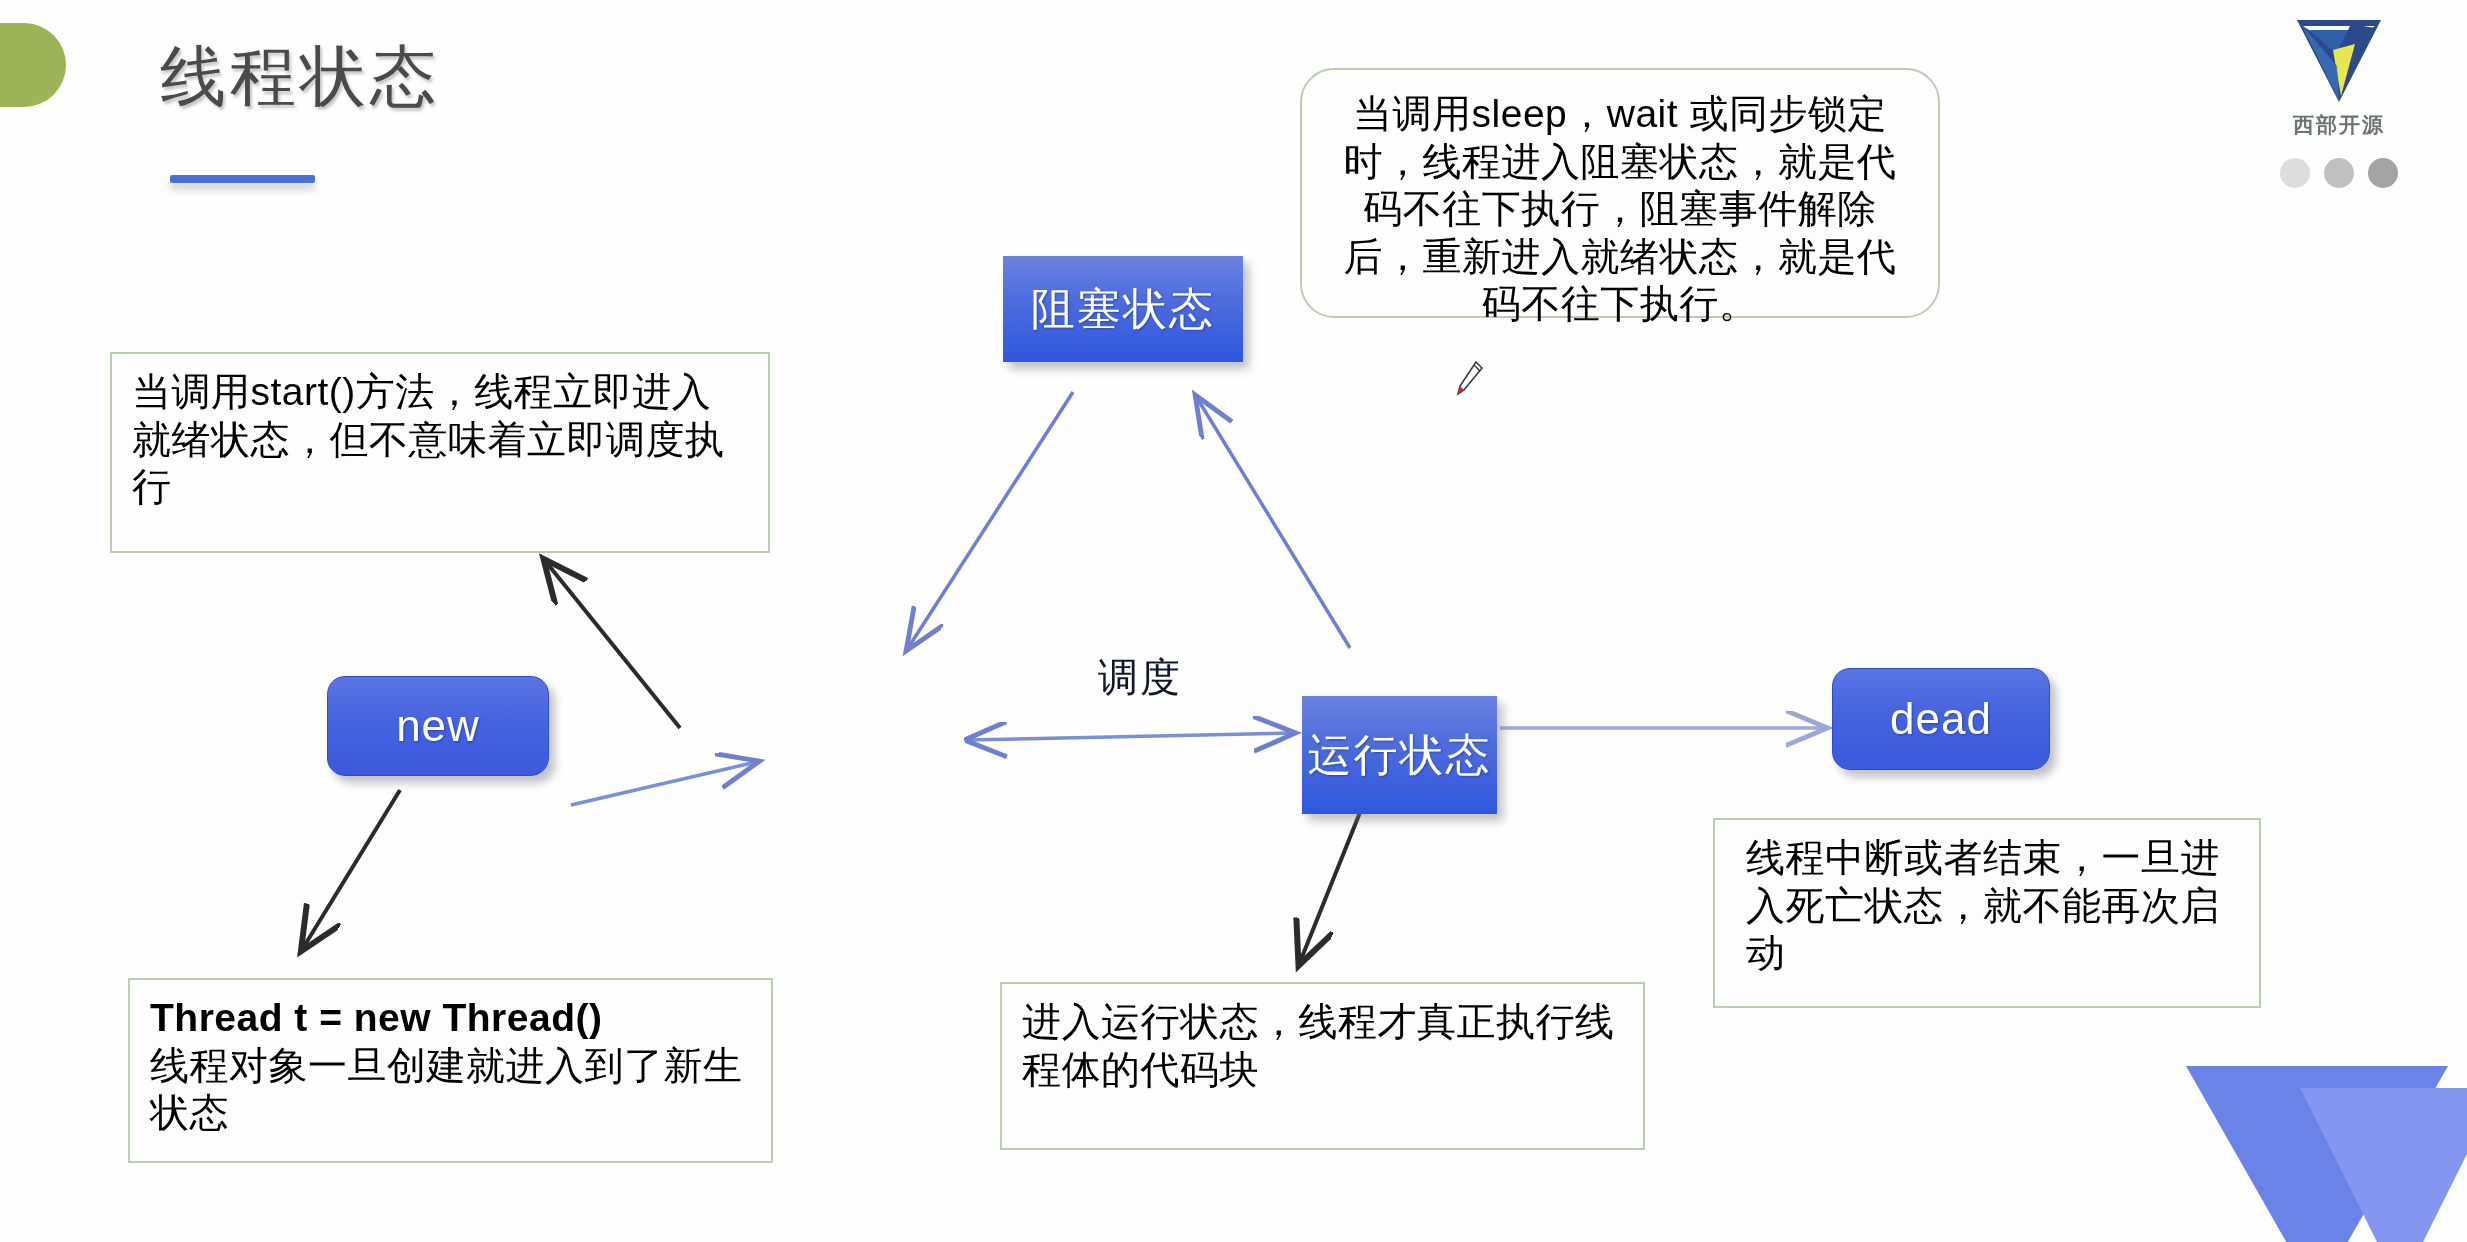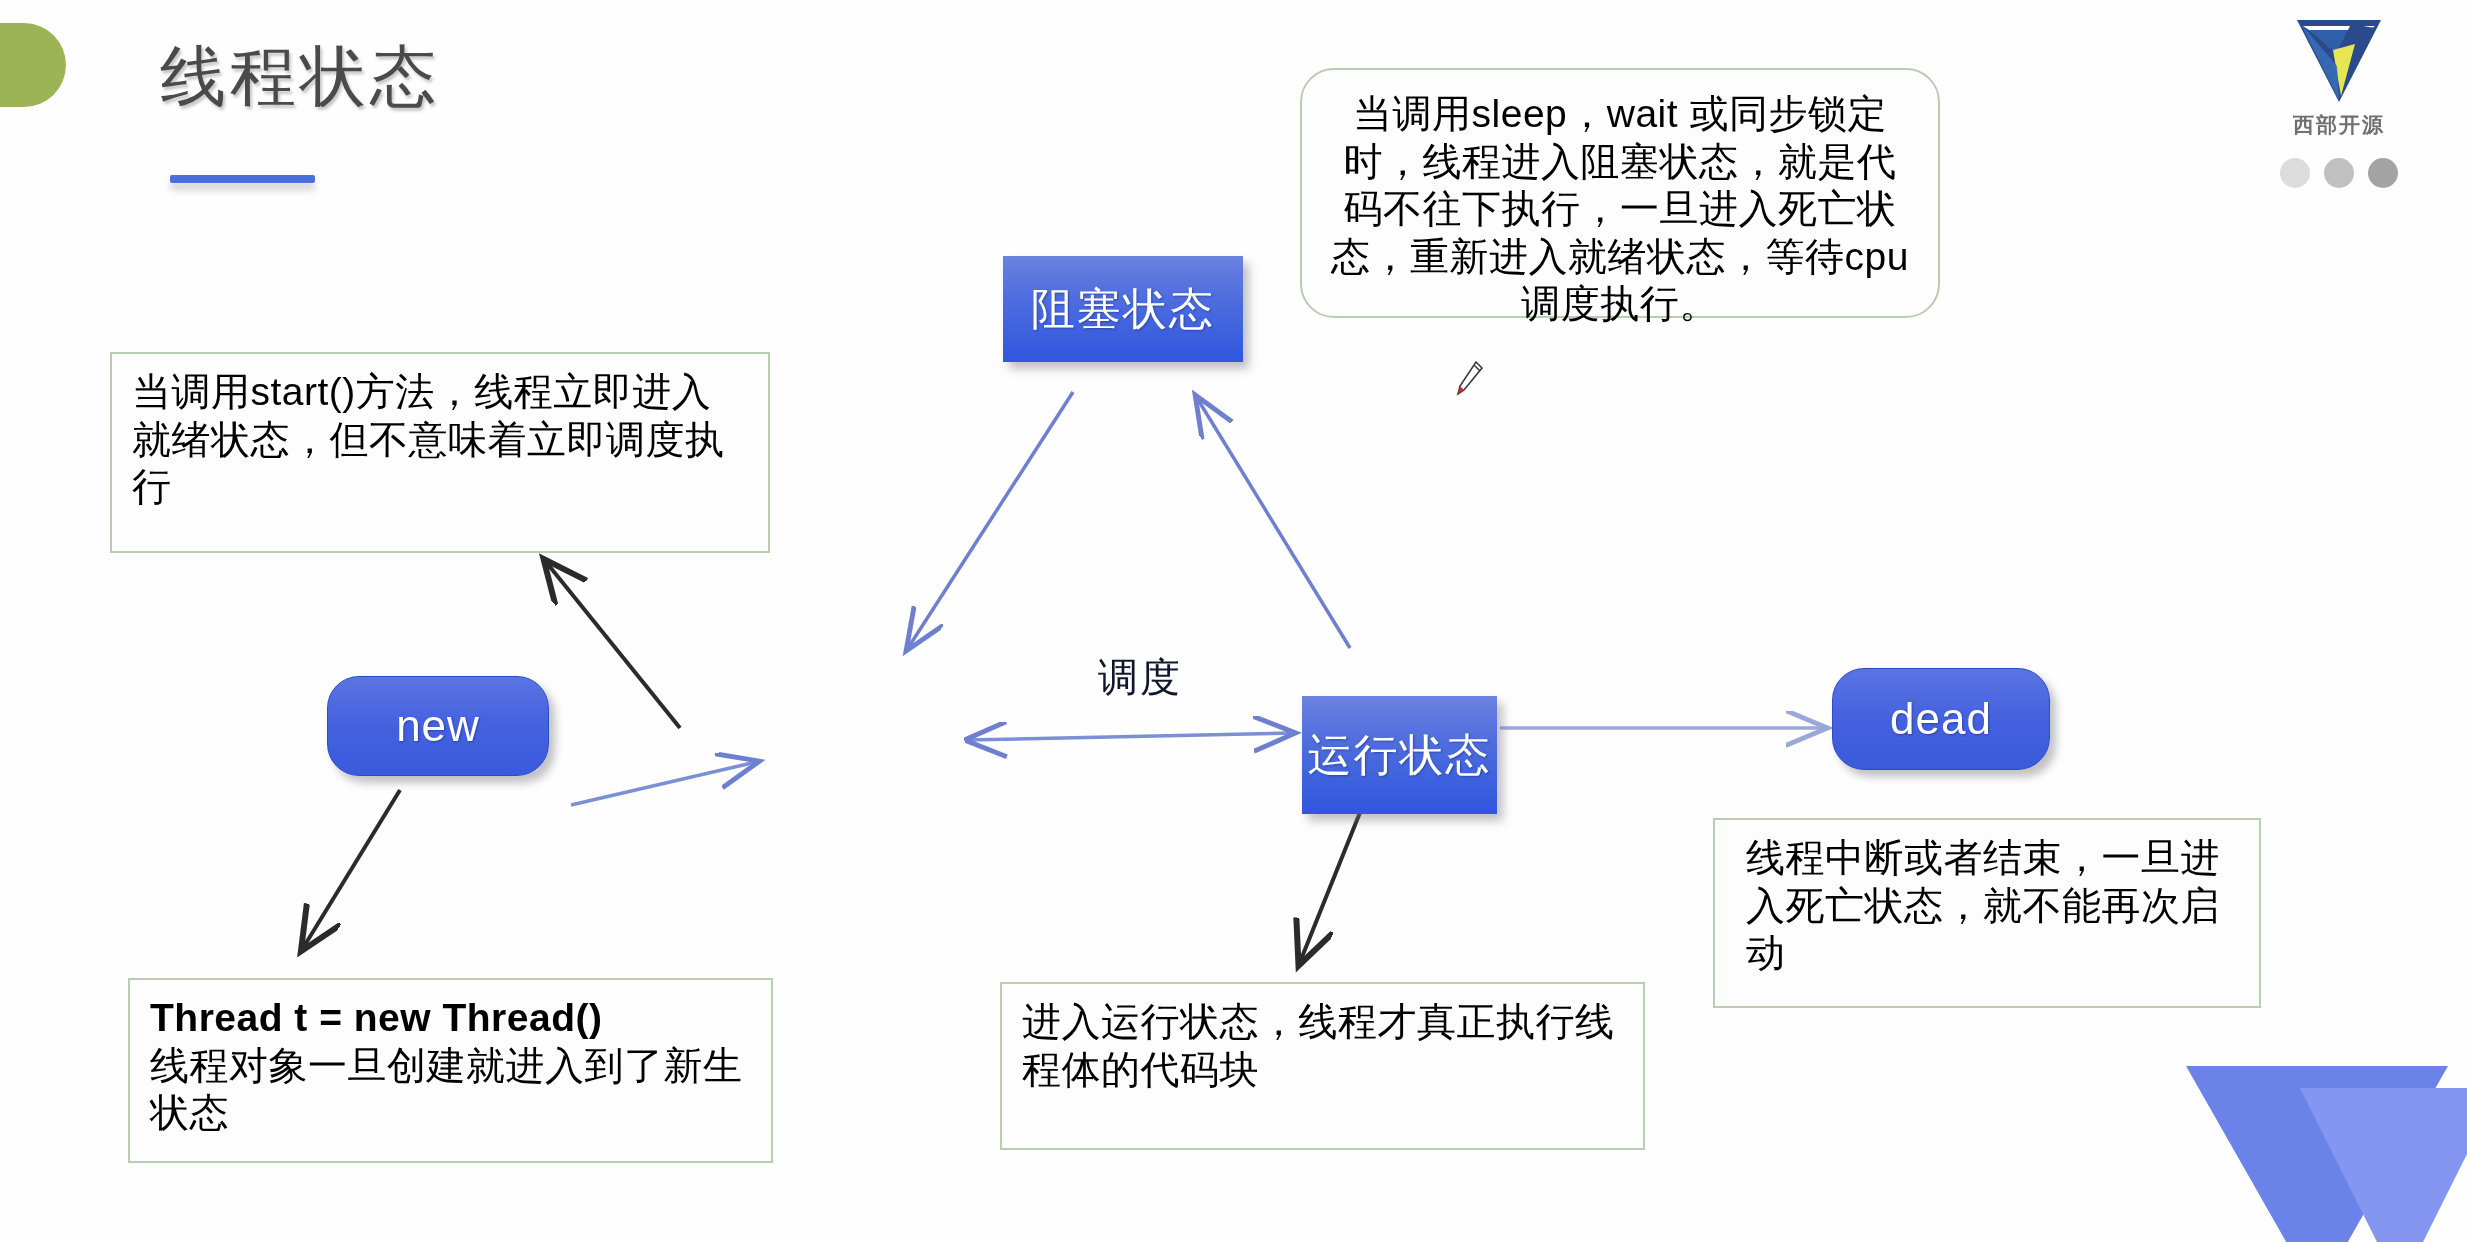--- a/index.html
+++ b/index.html
@@ -116,21 +116,21 @@
     display: flex;
     align-items: center;
     justify-content: center;
     color: #ffffff;
     background: linear-gradient(180deg, #6b82e0 0%, #4f6ede 38%, #2f56de 100%);
     box-shadow: 6px 7px 9px rgba(120,120,130,.45);
     text-shadow: 1px 1px 2px rgba(20,40,120,.5);
     box-sizing: border-box;
   }
   .node.rounded {
-    border-radius: 32px;
+    border-radius: 18px;
     background: linear-gradient(180deg, #5a74e2 0%, #4462df 50%, #3a59dc 100%);
     border: 1px solid #2c4bc4;
   }
   .node.cn { font-size: 44px; letter-spacing: 2px; margin-top: 24px; }
   .node.en { font-size: 44px; letter-spacing: 1px; }
 
   #node-new     { left: 327px;  top: 676px; width: 222px; height: 100px; }
   #node-ready   { left: 760px;  top: 675px; width: 195px; height: 118px; }
   #node-running { left: 1302px; top: 672px; width: 195px; height: 118px; }
   #node-dead    { left: 1832px; top: 668px; width: 218px; height: 102px; }
@@ -277,16 +277,16 @@
 
   <div class="note" id="note-running">
     <span>进入运行状态，线程才真正执行线程体的代码块</span>
   </div>
 
   <div class="note" id="note-dead">
     <span>线程中断或者结束，一旦进入死亡状态，就不能再次启动</span>
   </div>
 
   <div class="note rounded-note" id="note-block">
-    <span>当调用sleep，wait 或同步锁定时，线程进入阻塞状态，就是代码不往下执行，一旦进入死亡状态，重新进入就绪状态，等待cpu调度执行。</span>
+    <span>当调用sleep，wait 或同步锁定时，线程进入阻塞状态，就是代码不往下执行，阻塞事件解除后，重新进入就绪状态，就是代码不往下执行。</span>
   </div>
 
 </div>
 
 </body></html>

